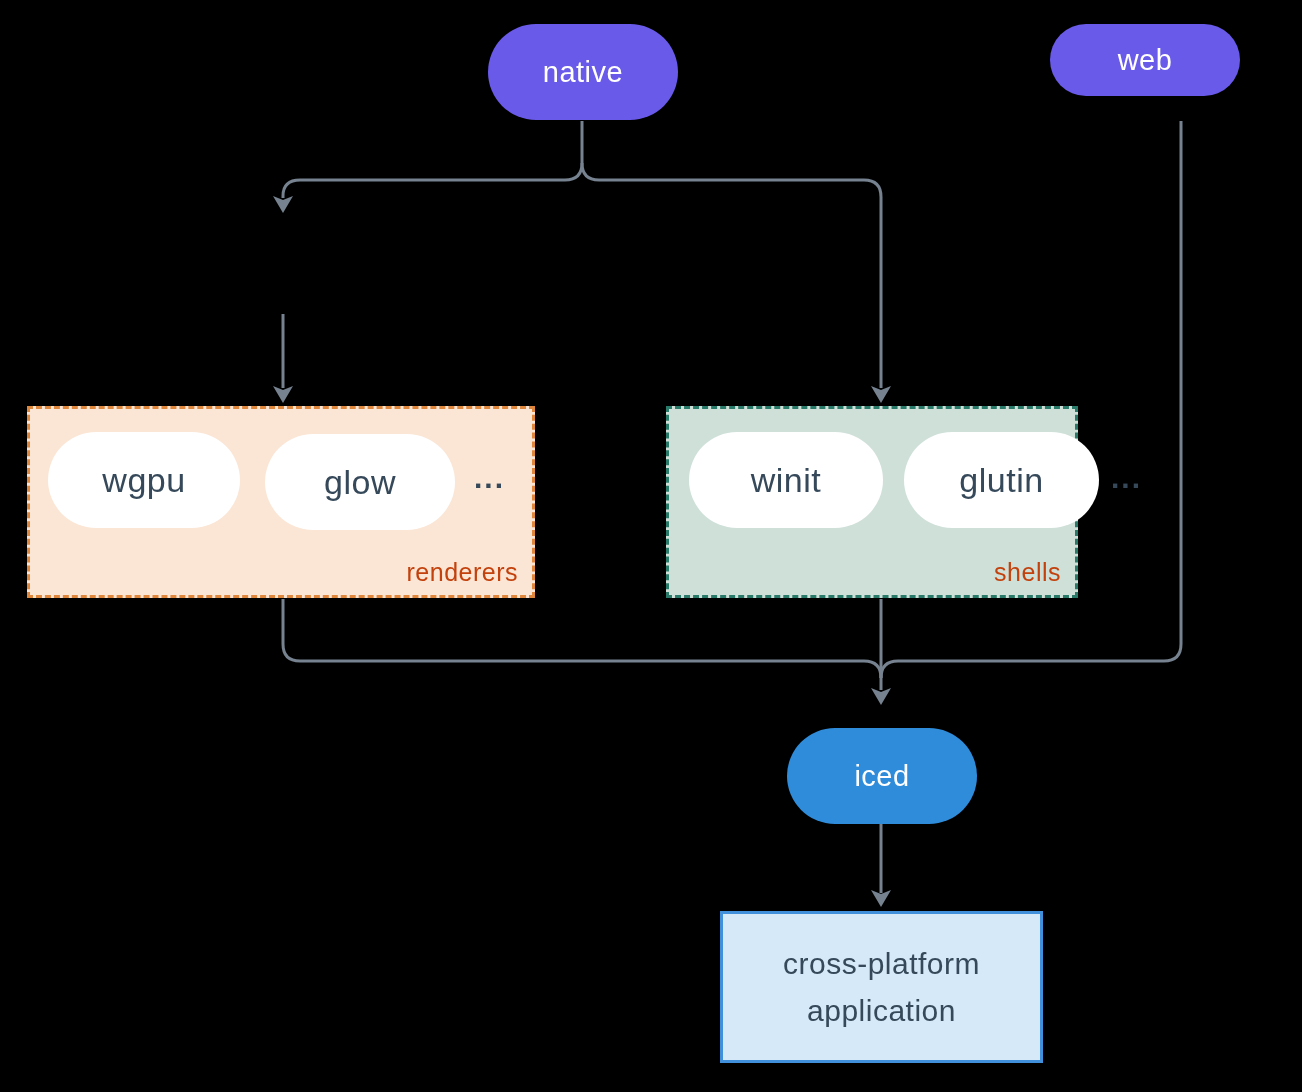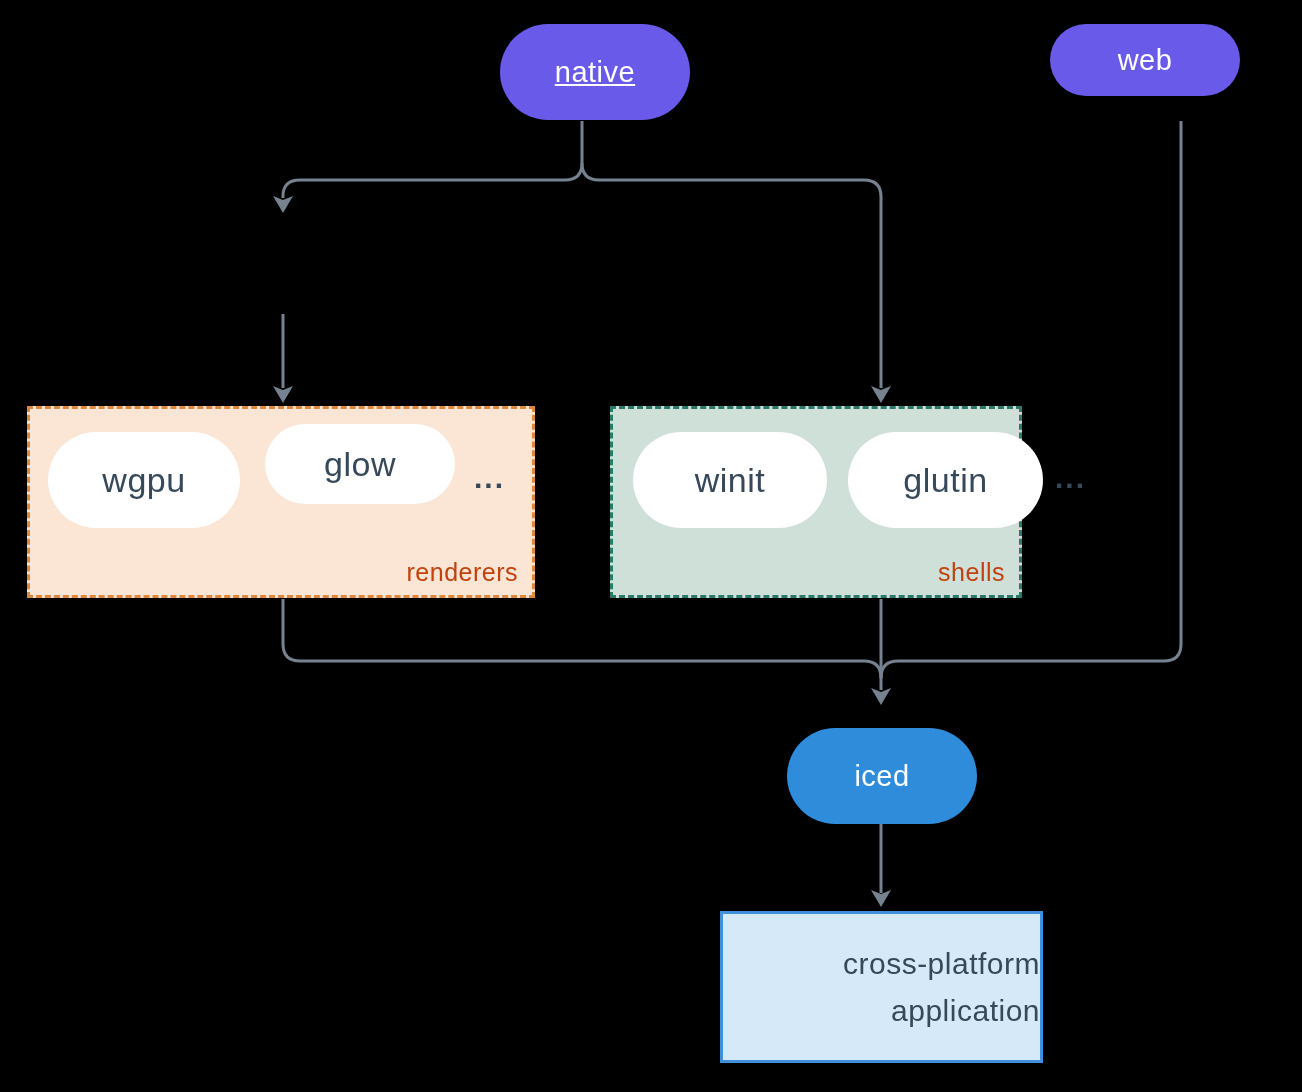--- a/index.html
+++ b/index.html
@@ -54,21 +54,21 @@
     letter-spacing: 2px;
   }
 
   .app-box {
     position: absolute;
     box-sizing: border-box;
     background: #d6e9f8;
     border: 3px solid #4090dc;
     display: flex;
     flex-direction: column;
-    align-items: flex-end;
+    align-items: center;
     justify-content: center;
     color: #36495a;
     font-size: 30px;
     line-height: 47px;
     letter-spacing: 0.5px;
     text-align: center;
   }
 </style>
 </head>
 <body>
@@ -87,41 +87,41 @@
     </g>
     <g fill="#76828f" stroke="none">
       <path d="M273 196 L283 213 L293 196 L283 200 Z"></path>
       <path d="M273 386 L283 403 L293 386 L283 390 Z"></path>
       <path d="M871 386 L881 403 L891 386 L881 390 Z"></path>
       <path d="M871 688 L881 705 L891 688 L881 692 Z"></path>
       <path d="M871 890 L881 907 L891 890 L881 894 Z"></path>
     </g>
   </svg>
 
-  <div class="pill pill-purple" style="left:500px; top:24px; width:190px; height:96px;text-decoration:underline;">
+  <div class="pill pill-purple" style="left:488px; top:24px; width:190px; height:96px;">
     <span>native</span>
   </div>
 
   <div class="pill pill-purple" style="left:1050px; top:24px; width:190px; height:72px;">
     <span>web</span>
   </div>
 
 
   <div class="group group-renderers" style="left:27px; top:406px; width:508px; height:192px;">
     <div class="pill pill-white" style="left:18px; top:23px; width:192px; height:96px;">
       <span>wgpu</span>
     </div>
-    <div class="pill pill-white" style="left:235px; top:15px; width:190px; height:80px;text-align:right;">
+    <div class="pill pill-white" style="left:235px; top:25px; width:190px; height:96px;text-align:right;">
       <span>glow</span>
     </div>
     <span class="ellipsis" style="left:444px; top:52px;">...</span>
     <span class="group-label">renderers</span>
   </div>
 
-  <div class="group group-shells" style="left:610px; top:406px; width:412px; height:192px;">
+  <div class="group group-shells" style="left:666px; top:406px; width:412px; height:192px;">
     <div class="pill pill-white" style="left:20px; top:23px; width:194px; height:96px;">
       <span>winit</span>
     </div>
     <div class="pill pill-white" style="left:235px; top:23px; width:195px; height:96px;text-align:right;">
       <span>glutin</span>
     </div>
     <span class="ellipsis" style="left:442px; top:52px;">...</span>
     <span class="group-label">shells</span>
   </div>
 

